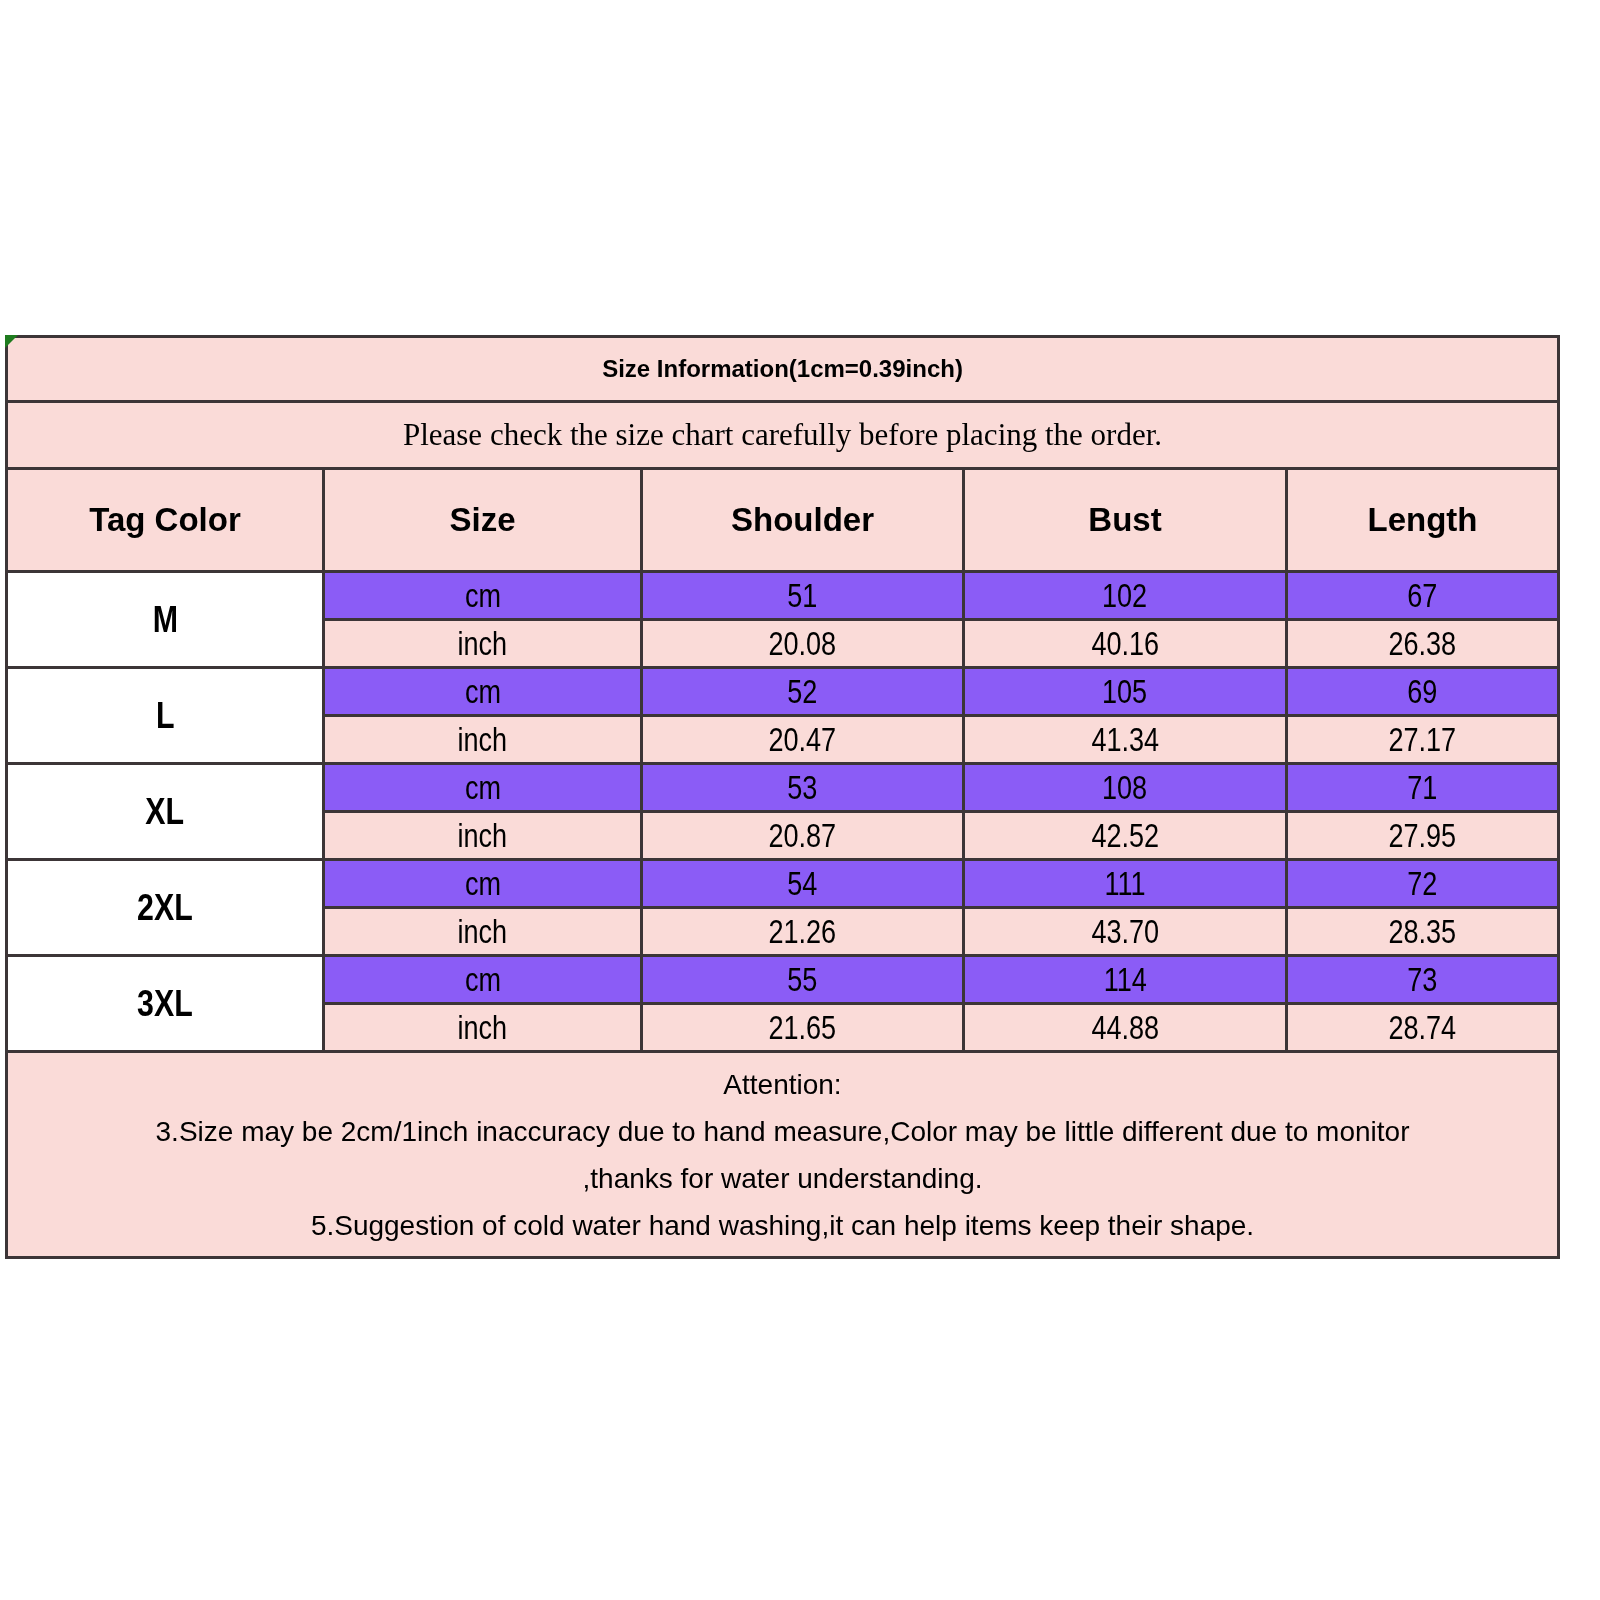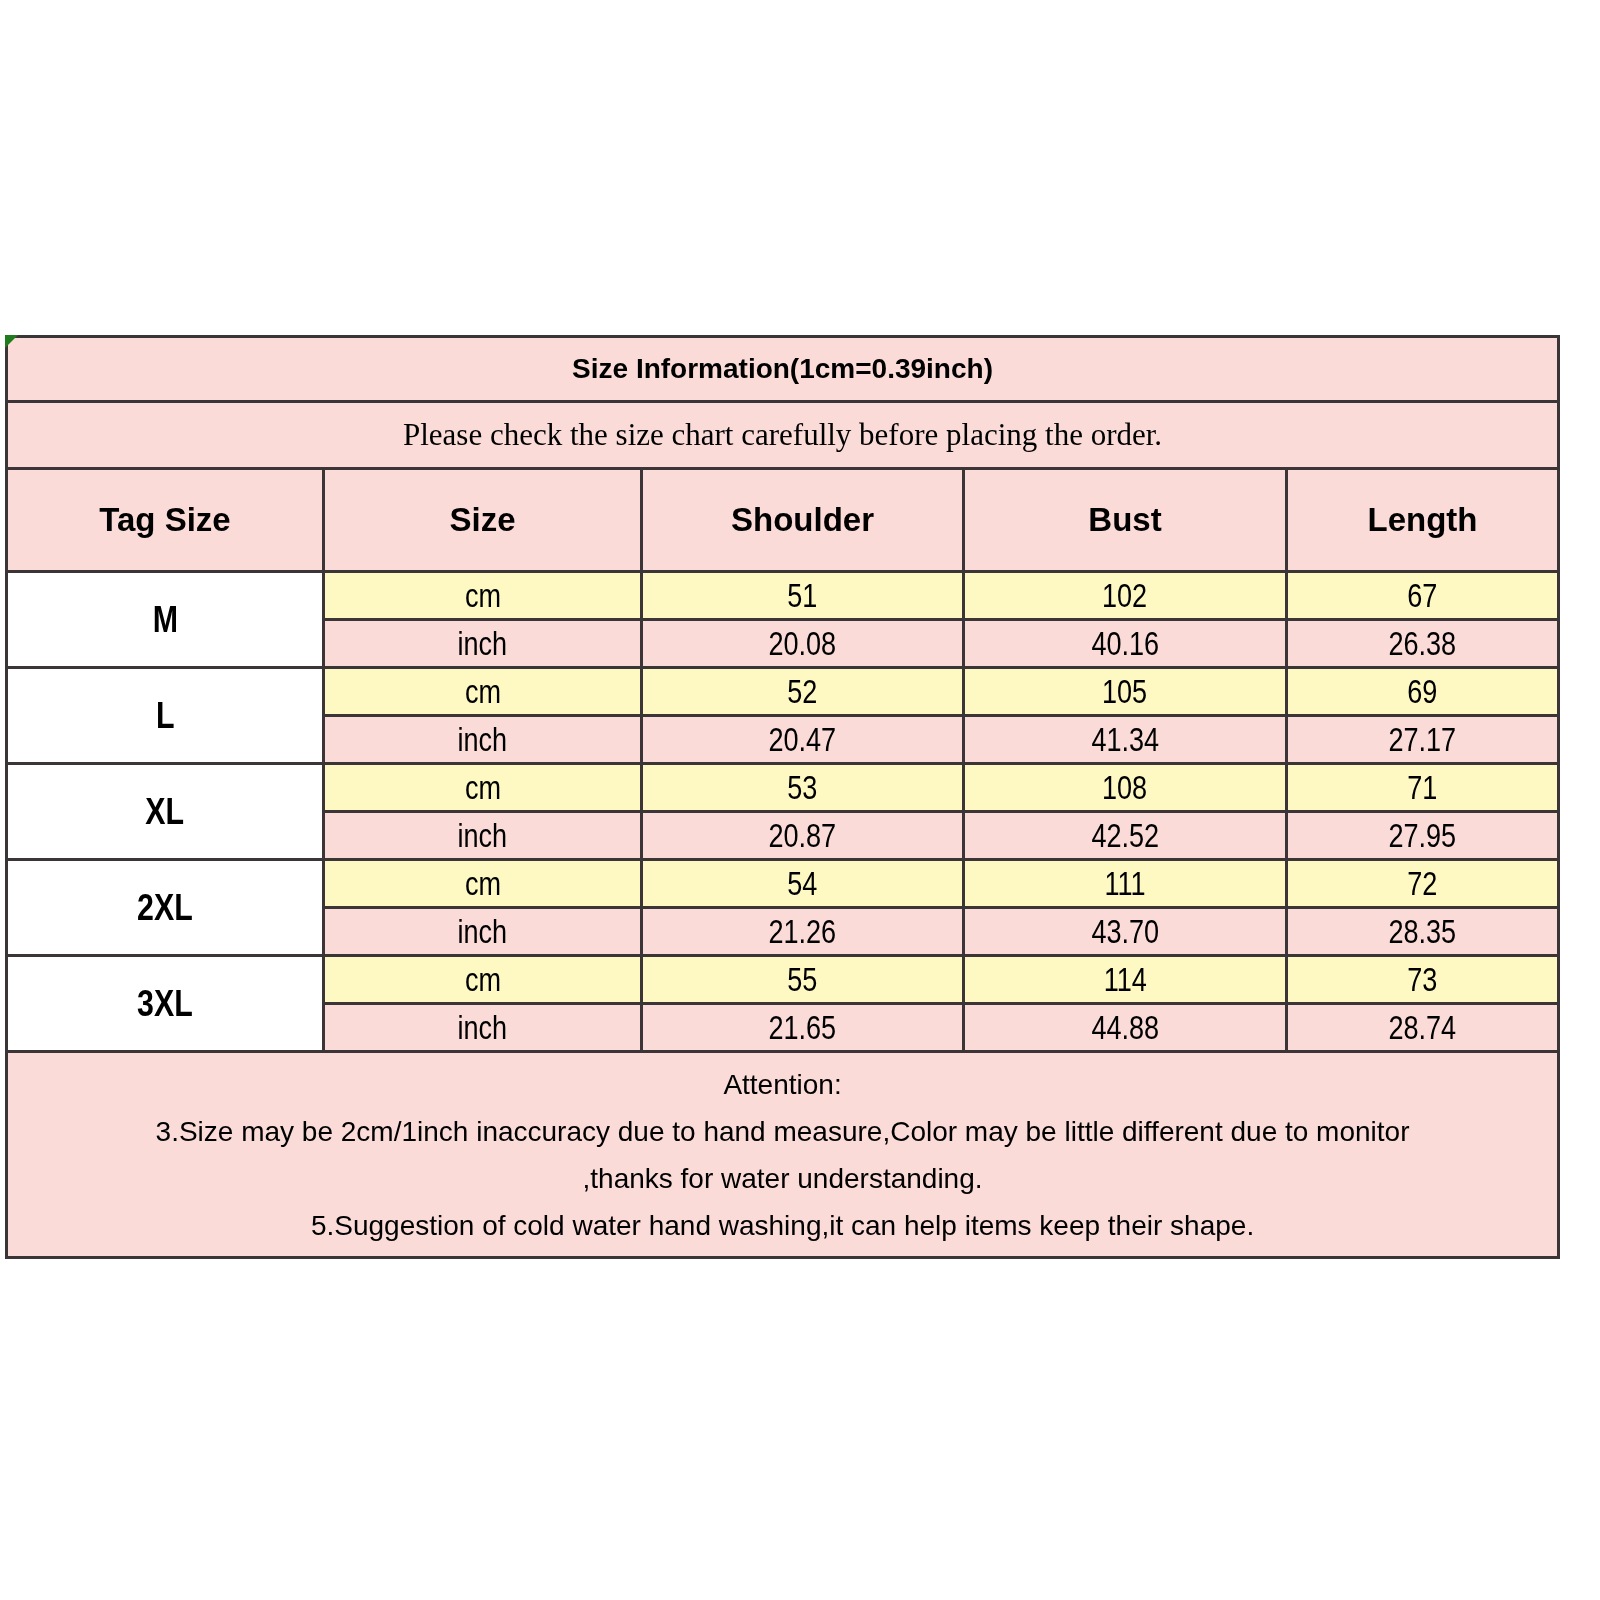--- a/index.html
+++ b/index.html
@@ -24,24 +24,24 @@
     width: 1552px;
   }
   table.size-chart td, table.size-chart th {
     border: 3px solid #3c3537;
     padding: 0;
     text-align: center;
     vertical-align: middle;
     overflow: hidden;
   }
   .bg-pink { background: #fadbd8; }
-  .bg-white { background: #fef9c3; }
+  .bg-white { background: #8b5cf6; }
   td.title-cell {
     height: 62px;
-    font-size: 28px;
+    font-size: 24px;
     font-weight: bold;
   }
   td.subtitle-cell {
     height: 64px;
     font-size: 31px;
     font-family: Liberation Serif, serif;
   }
   th.col-header {
     height: 100px;
     font-size: 33px;
@@ -105,21 +105,21 @@
       <tbody>
           <tr>
         <td class="title-cell bg-pink" colspan="5">Size Information(1cm=0.39inch)</td>
       </tr>
 
       <tr>
         <td class="subtitle-cell bg-pink" colspan="5">Please check the size chart carefully before placing the order.</td>
       </tr>
 
       <tr>
-        <th class="col-header bg-pink">Tag Size</th>
+        <th class="col-header bg-pink">Tag Color</th>
         <th class="col-header bg-pink">Size</th>
         <th class="col-header bg-pink">Shoulder</th>
         <th class="col-header bg-pink">Bust</th>
         <th class="col-header bg-pink">Length</th>
       </tr>
 
       <tr>
         <td class="data-cell size-label-cell" rowspan="2"><span class="cond">M</span></td>
         <td class="data-cell bg-white"><span class="cond">cm</span></td>
         <td class="data-cell bg-white"><span class="cond">51</span></td>

